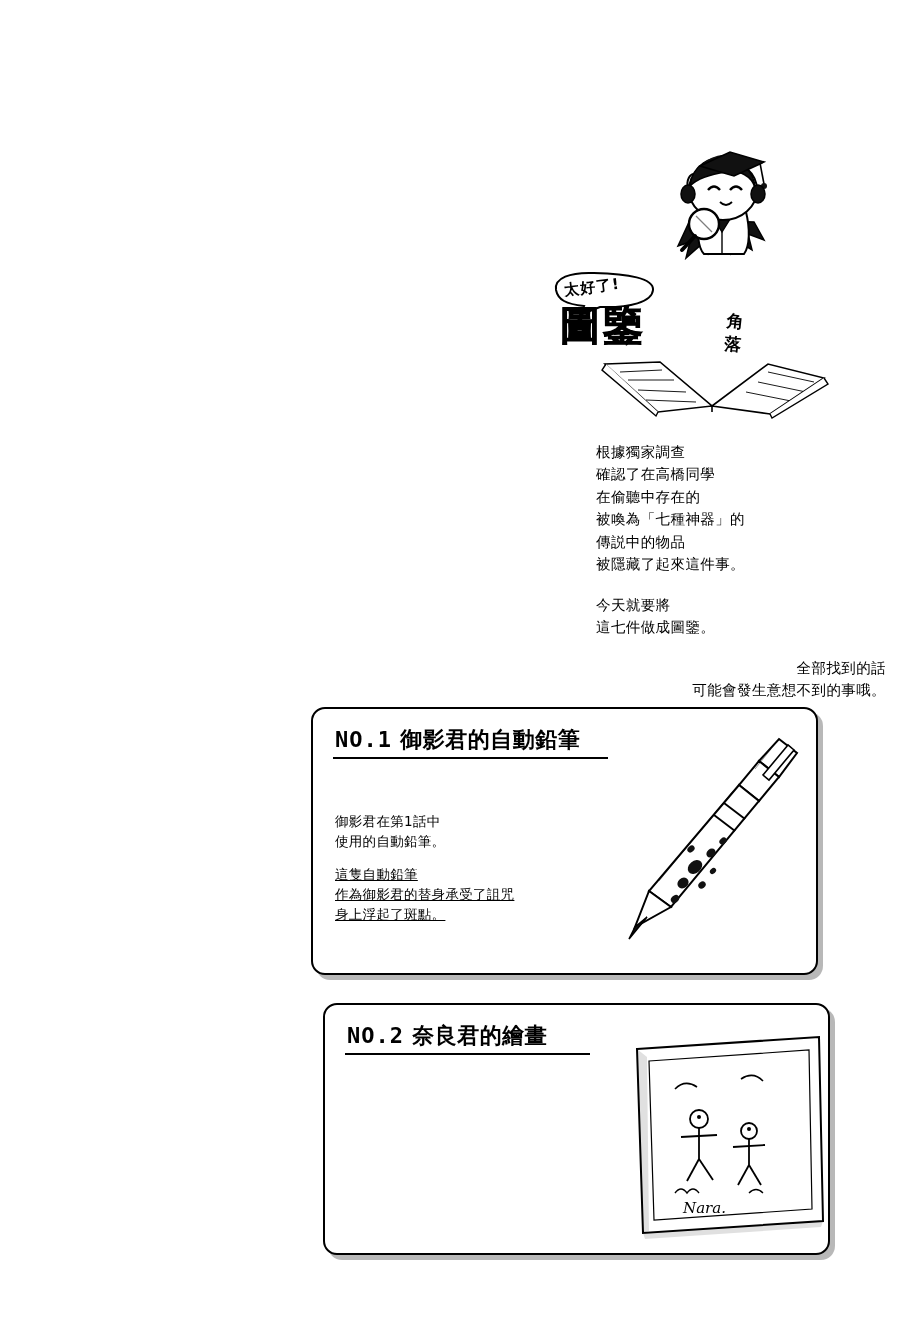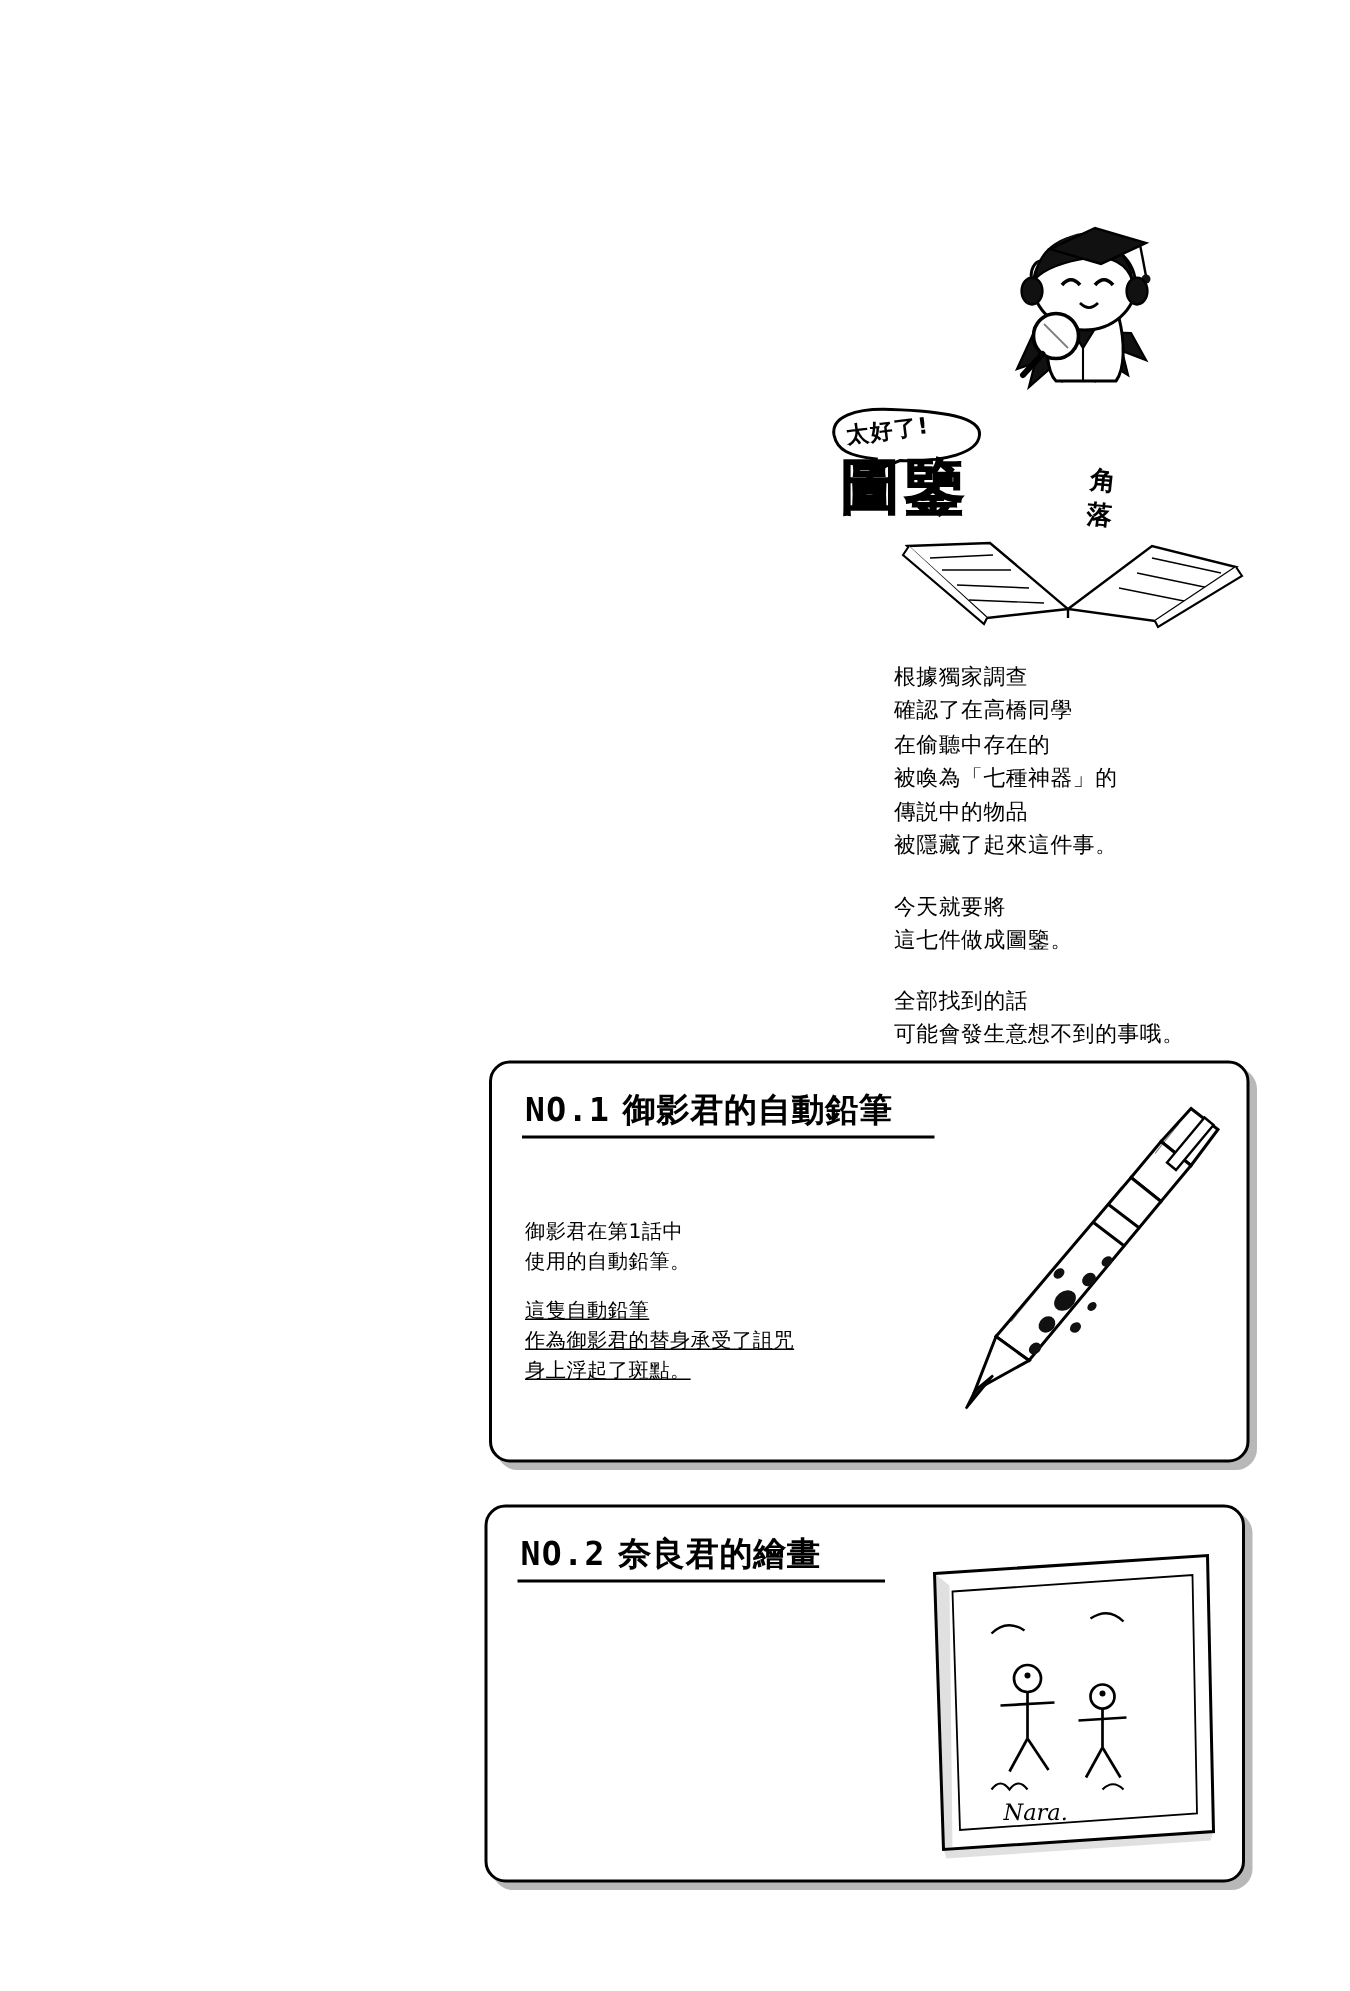--- a/index.html
+++ b/index.html
@@ -90,31 +90,31 @@
     position: absolute;
     left: 596px;
     top: 441px;
     width: 290px;
     font-family: "DejaVu Sans", sans-serif;
     font-size: 14.5px;
     line-height: 1.55;
     letter-spacing: 0.4px;
   }
   .intro p { margin: 0 0 18px 0; }
-  .intro p:last-child { margin-bottom: 0; }
+  .intro p:last-child { margin-bottom: 0; text-align: right; }
 
   
   .card {
     position: absolute;
     border: 2.5px solid #000;
     border-radius: 14px;
     background: #fff;
     box-shadow: 5px 5px 0 rgba(0,0,0,0.28);
   }
-  #card-1 { left: 326px; top: 707px; width: 503px; height: 264px; }
+  #card-1 { left: 311px; top: 707px; width: 503px; height: 264px; }
   #card-2 { left: 323px; top: 1003px; width: 503px; height: 248px; }
 
   .card-title {
     position: absolute;
     left: 22px;
     top: 16px;
     font-family: "DejaVu Sans", sans-serif;
     font-size: 22px;
     font-weight: bold;
     letter-spacing: 0.5px;
@@ -145,21 +145,21 @@
     letter-spacing: 0.3px;
     margin-top: 44px;
   }
   .card-body p { margin: 0 0 12px 0; }
   .card-body p:last-child { margin-bottom: 0; text-decoration: underline; }
 
   .card-illus {
     position: absolute;
   }
   #pencil-illus { right: 8px; top: 22px; width: 225px; height: 215px; }
-  #drawing-illus { right: 14px; top: 30px; width: 205px; height: 205px; }
+  #drawing-illus { right: 0; top: 30px; width: 205px; height: 205px; }
 
   svg { display: block; overflow: visible; }
 </style>
 </head>
 <body>
 
 <div class="header-art">
 
   <div class="chibi">
     <svg viewBox="0 0 130 120" width="130" height="120">

